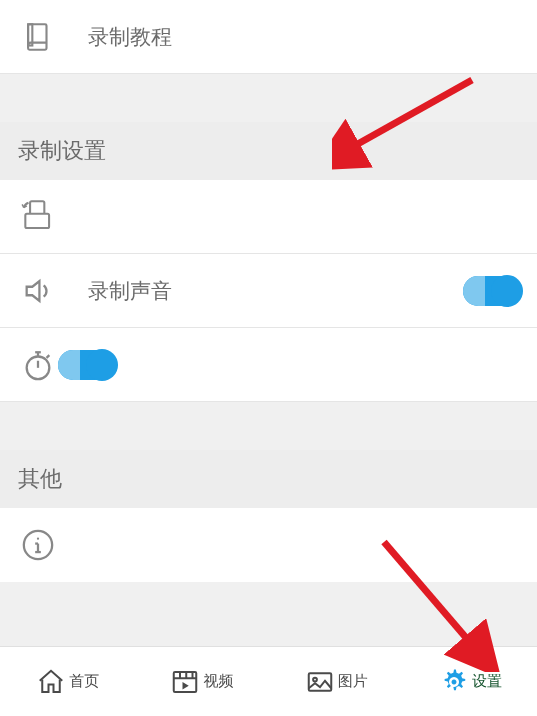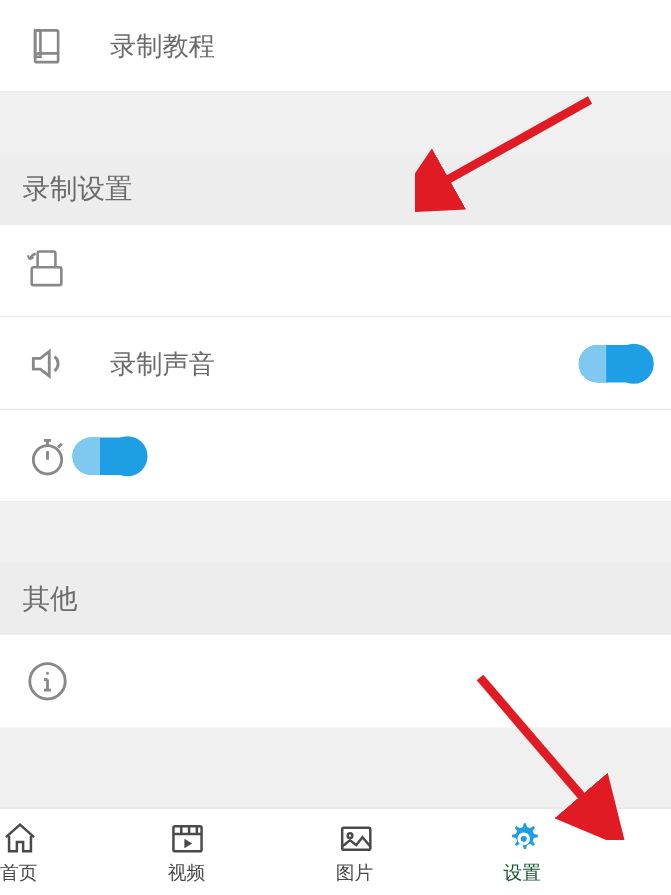--- a/index.html
+++ b/index.html
@@ -74,21 +74,22 @@
       left: 0;
       right: 0;
       height: 70px;
       background: #fff;
       display: flex;
       border-top: 1px solid #e0e0e0;
     }
     .nav-item {
       flex: 1;
       display: flex;
-      flex-direction: column;
+      flex-direction: row;
+      align-items: center;
       justify-content: center;
       gap: 2px;
       font-family: Liberation Serif, serif;
     }
     .nav-icon {
       width: 32px;
       height: 32px;
       display: flex;
       align-items: center;
       justify-content: center;

